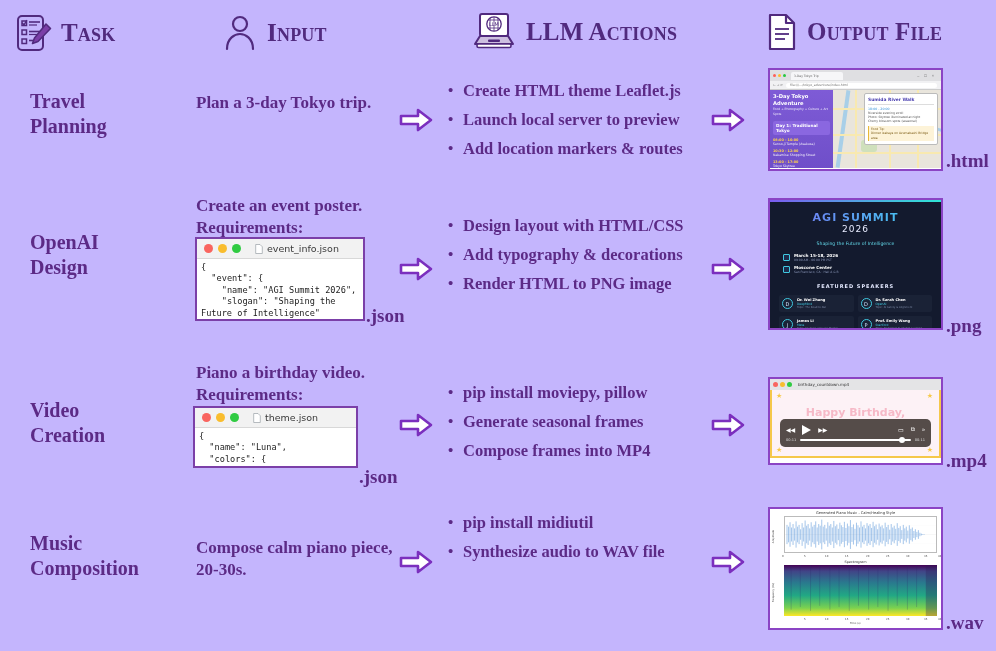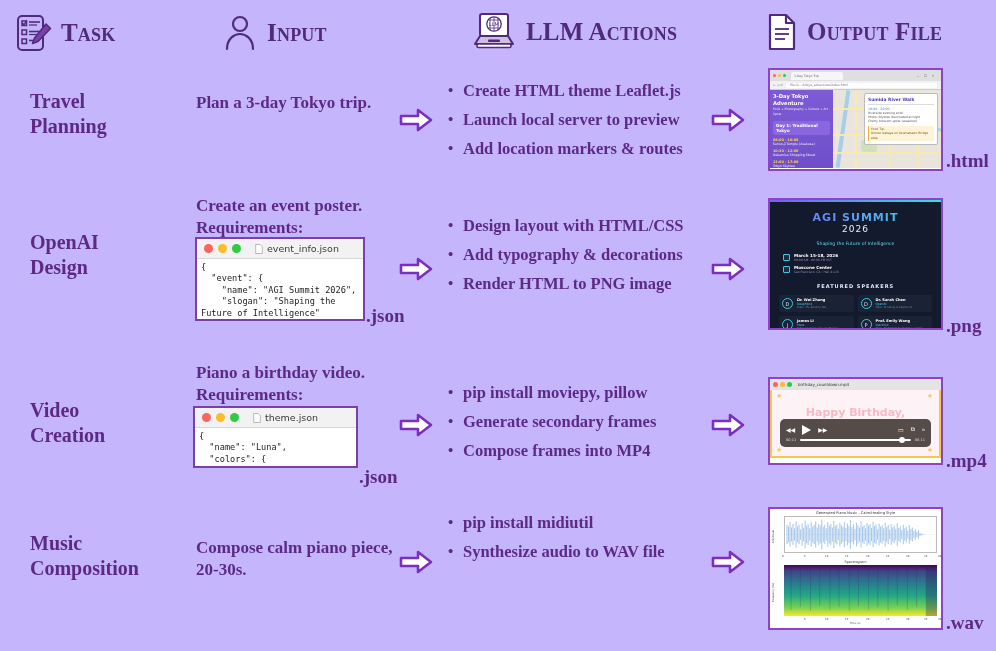--- a/index.html
+++ b/index.html
@@ -483,21 +483,21 @@
     "secondary": "#87CEEB",</div>
     </div>
     <div class="ext" style="left:359px; top:466px;">.json</div>
 
     <svg class="arrow" style="left:399px; top:412px;" viewBox="0 0 34 26">
       <path d="M2 9 H19 V3 L32 13 L19 23 V17 H2 Z" fill="#ffffff" stroke="#7b2fbe" stroke-width="2.6" stroke-linejoin="round"></path>
     </svg>
 
     <ul class="actions" style="left:447px; top:378px;">
       <li>pip install moviepy, pillow</li>
-      <li>Generate secondary frames</li>
+      <li>Generate seasonal frames</li>
       <li>Compose frames into MP4</li>
     </ul>
 
     <svg class="arrow" style="left:711px; top:412px;" viewBox="0 0 34 26">
       <path d="M2 9 H19 V3 L32 13 L19 23 V17 H2 Z" fill="#ffffff" stroke="#7b2fbe" stroke-width="2.6" stroke-linejoin="round"></path>
     </svg>
 
     <div class="thumb" style="left:768px; top:377px; width:175px; height:88px;">
       <div class="vidchrome">
         <span class="dot r" style="width:5px;height:5px;"></span>

